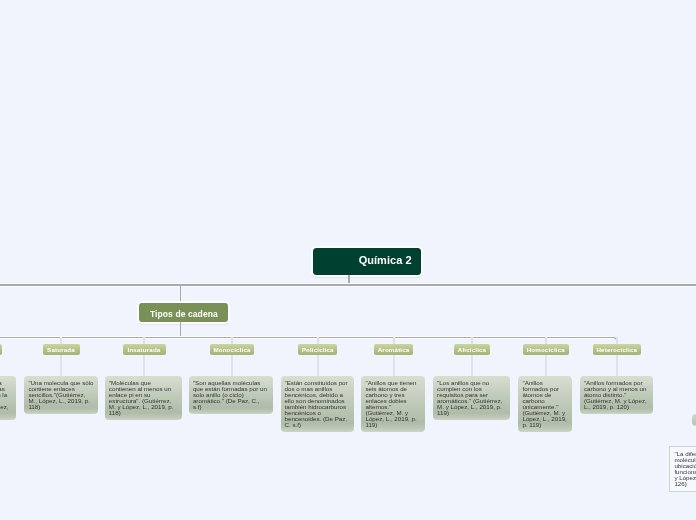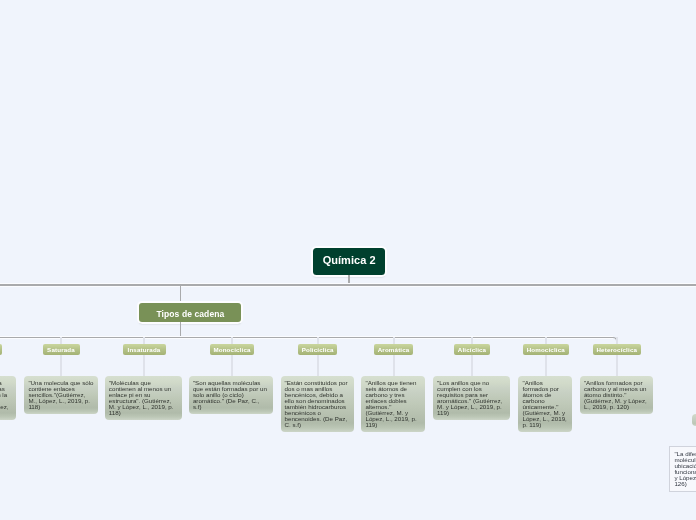--- a/index.html
+++ b/index.html
@@ -40,30 +40,30 @@
 
   
   .note{position:absolute;background:#f7f8fc;border:1px solid #d0d3dc;
         color:#333842;box-sizing:border-box;filter:opacity(1);}
 </style>
 </head>
 <body>
 
 <div id="canvas">
 
-  <div class="root-node" style="left:313.3px;top:248.2px;width:71.7px;height:27.2px;font-size:11px;">
+  <div class="root-node" style="left:313.3px;top:248.2px;width:71.7px;height:27.2px;font-size:11px;padding-left:36px;">
     <span style="position:relative;top:-1.4px;letter-spacing:.05px;">Química 2</span>
   </div>
   <div class="vline-thick" style="left:348.2px;top:275.4px;height:10px;"></div>
 
   <div class="hwhite" style="left:-10px;top:283px;width:716px;"></div>
   <div class="hline" style="left:-10px;top:284px;width:716px;"></div>
 
   <div class="vline" style="left:179.6px;top:285px;height:19px;"></div>
-  <div class="l2-node" style="left:139.4px;top:303.3px;width:102px;height:18.7px;font-size:8.5px;">
+  <div class="l2-node" style="left:139.4px;top:303.3px;width:89px;height:18.7px;font-size:8.5px;">
     <span style="position:relative;top:1.7px;letter-spacing:.1px;">Tipos de cadena</span>
   </div>
   <div class="vline" style="left:179.6px;top:321.5px;height:16px;"></div>
 
   <div class="hwhite2" style="left:-10px;top:335.8px;width:623px;"></div>
   <div class="hline2" style="left:-10px;top:336.8px;width:623px;"></div>
   <div class="elbow" style="left:612.5px;top:336.8px;width:4.8px;height:5.5px;"></div>
 
 <div class="l3-node" style="left: -38.8px; top: 343.9px; width: 41px; height: 11.3px; font-size: 6.2px;"></div>
     <div class="leaf" style="left: -55.3px; top: 376px; width: 71px;"><span>"Es aquella cadena que tiene una o mas cadenas unidas en la cadena principal." (Gutiérrez, M., López, L., 2019, p. 118)</span></div>

